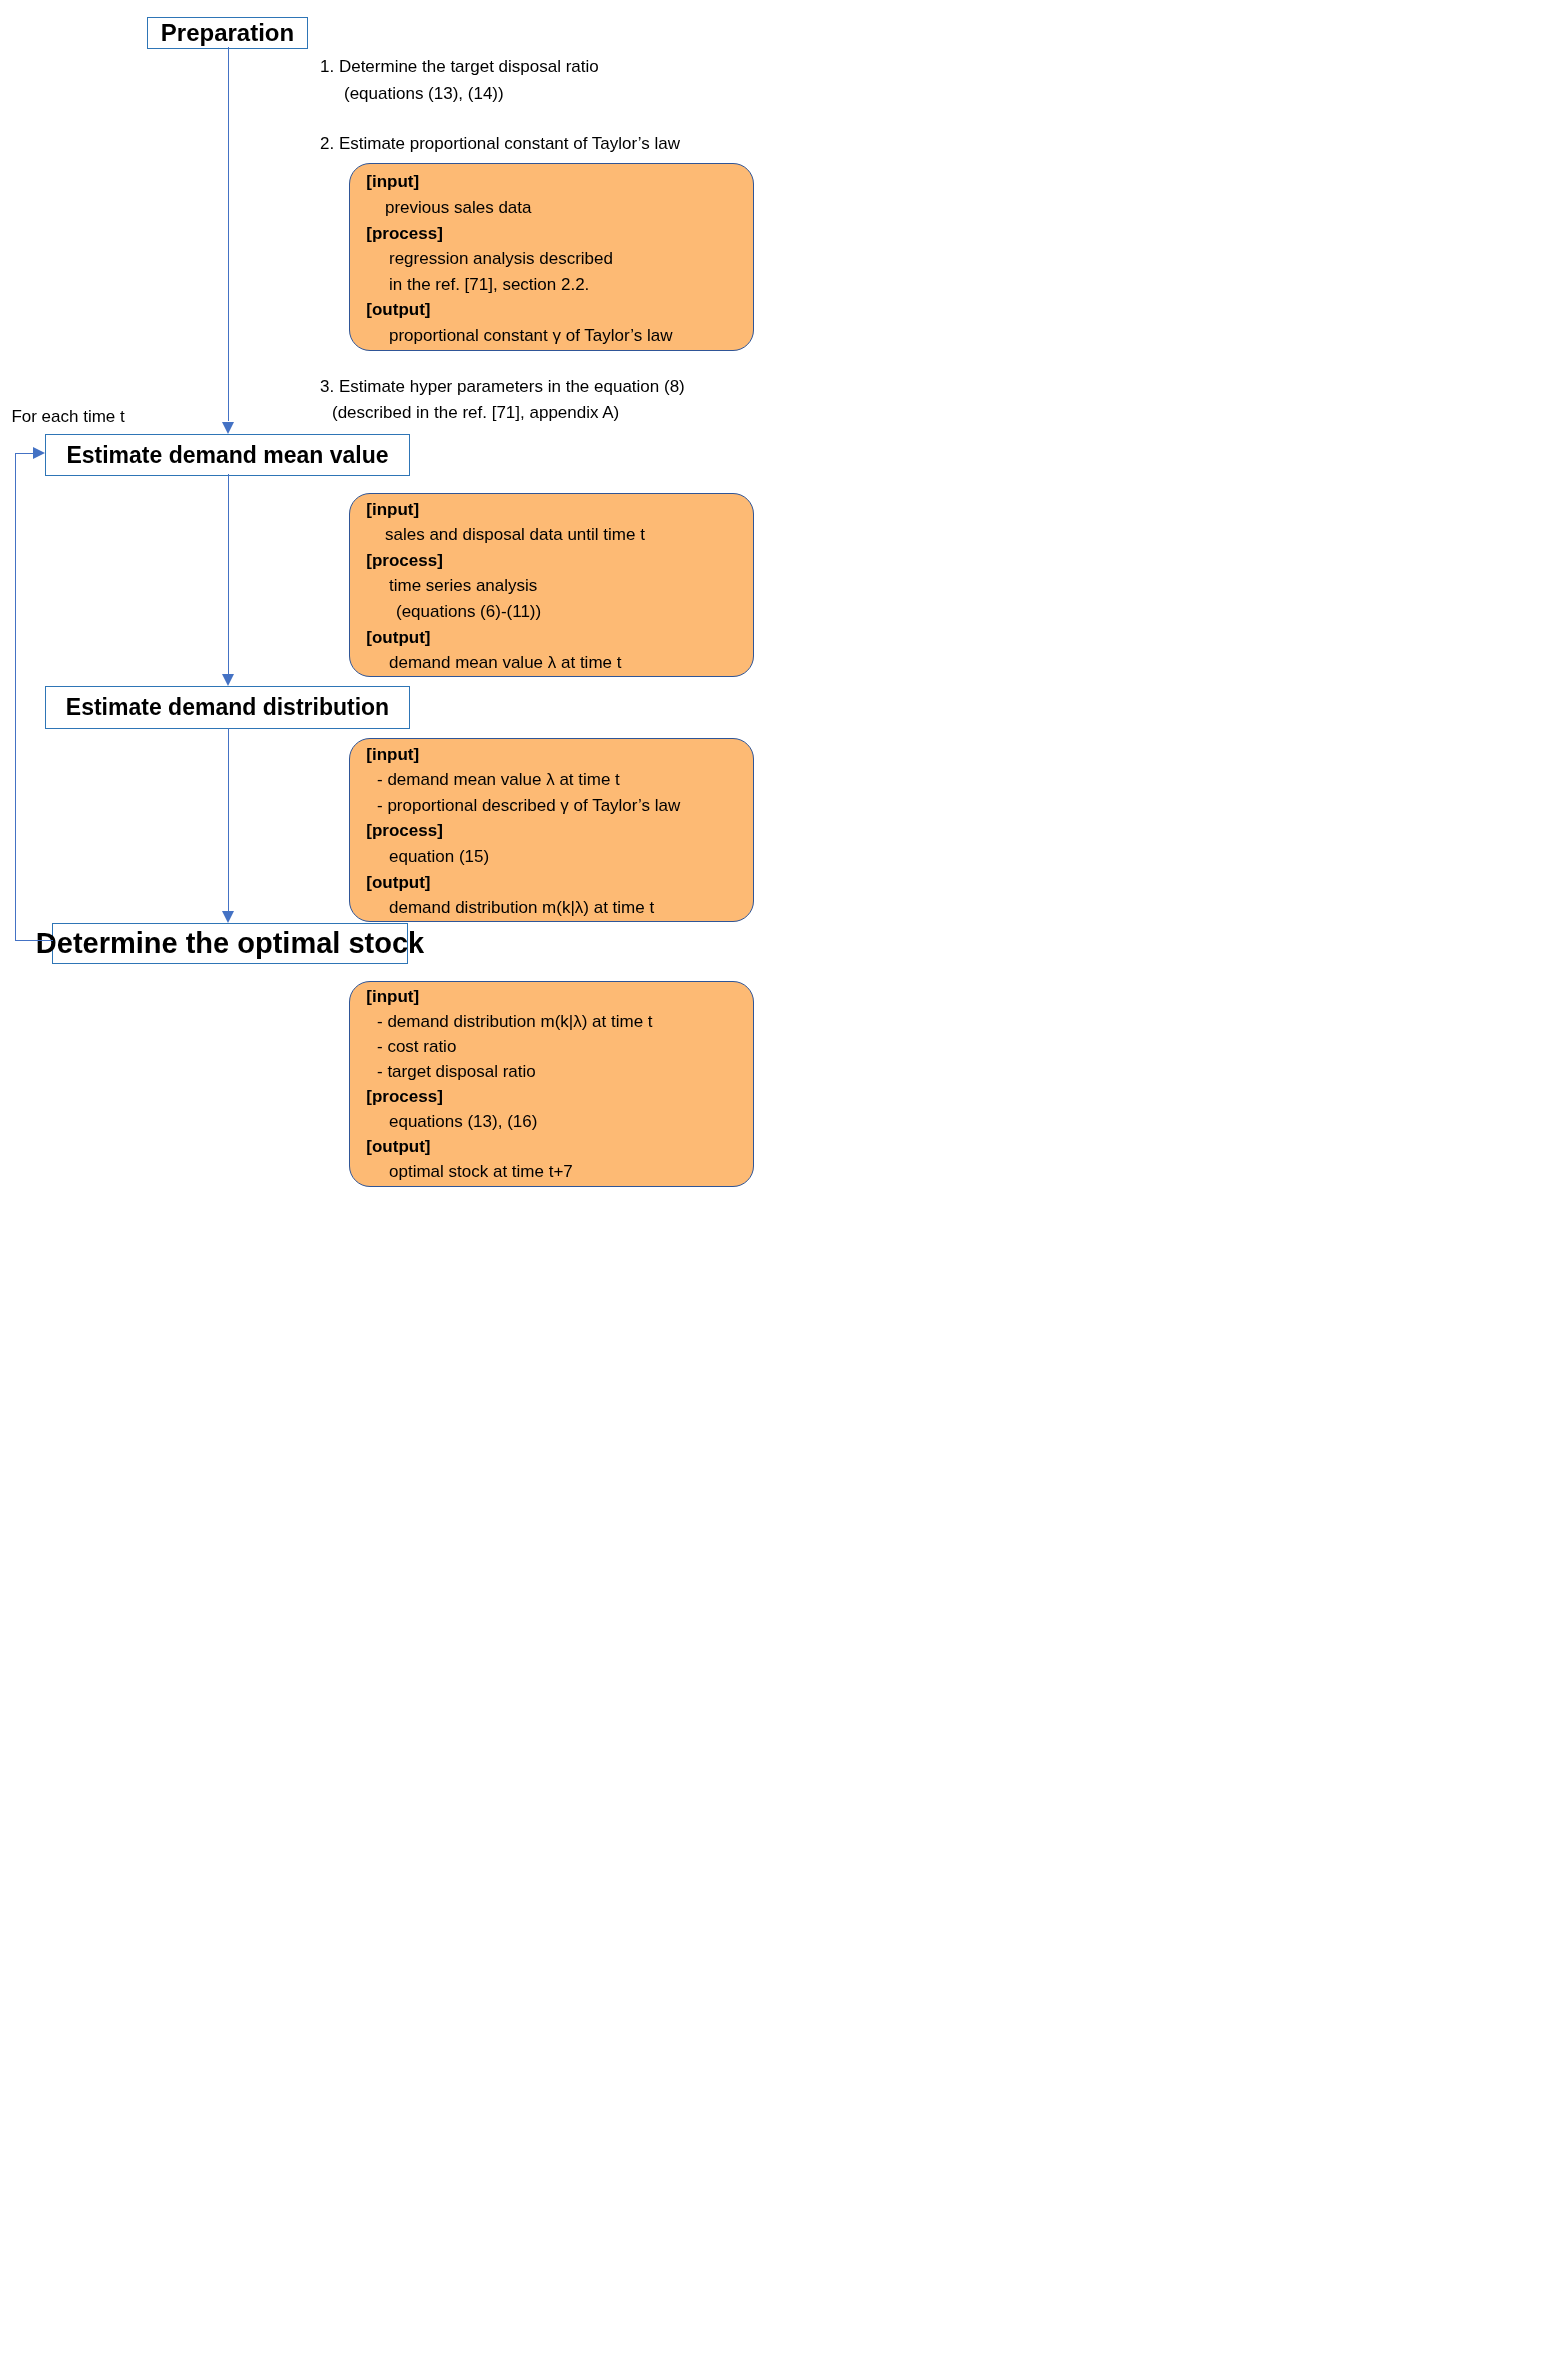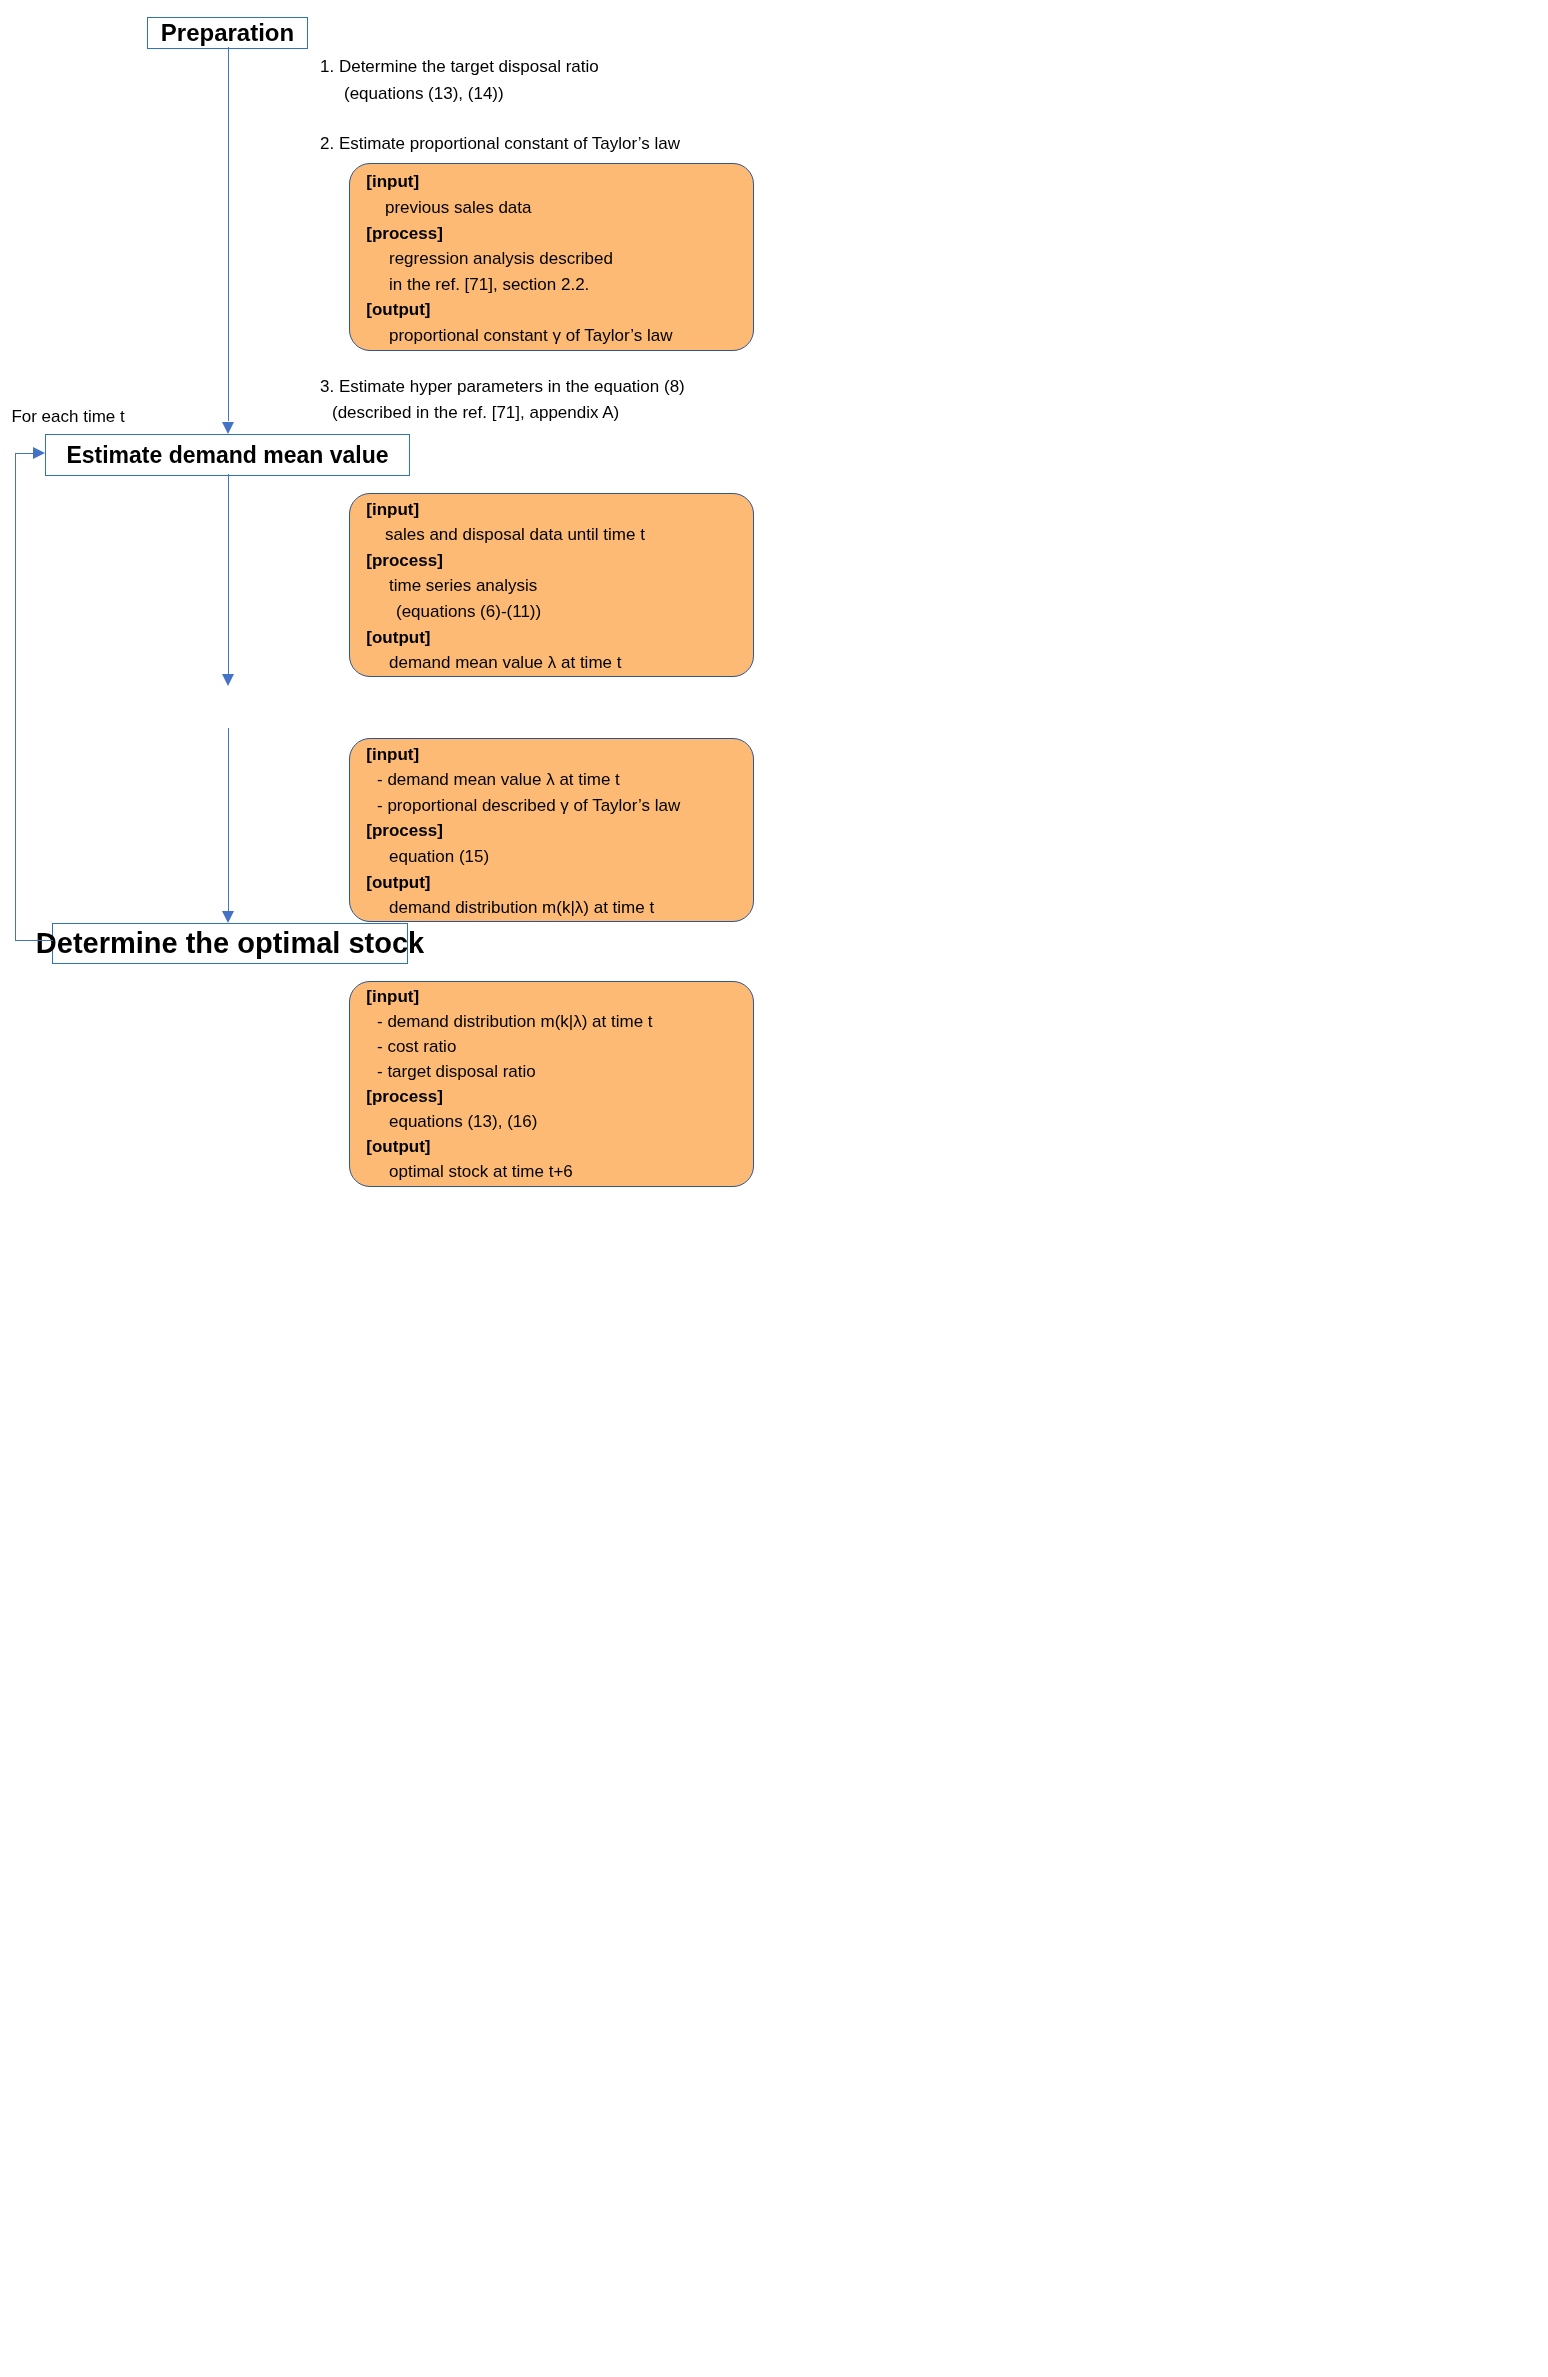--- a/index.html
+++ b/index.html
@@ -84,20 +84,23 @@
     <div class="ln b">[process]</div>
     <div class="ln i2">time series analysis</div>
     <div class="ln i3">(equations (6)-(11))</div>
     <div class="ln b">[output]</div>
     <div class="ln i2">demand mean value λ at time t</div>
   </div>
 
   <div class="vline" style="left:228px;top:474px;height:200px;"></div>
   <div class="tri-down" style="left:222px;top:674px;"></div>
 
+  <div class="pbox b2">
+    <span>Estimate demand distribution</span>
+  </div>
 
   <div class="iobox r3">
     <div class="ln b">[input]</div>
     <div class="ln d">- demand mean value λ at time t</div>
     <div class="ln d">- proportional described γ of Taylor’s law</div>
     <div class="ln b">[process]</div>
     <div class="ln i2">equation (15)</div>
     <div class="ln b">[output]</div>
     <div class="ln i2">demand distribution m(k|λ) at time t</div>
   </div>
@@ -110,21 +113,21 @@
   </div>
 
   <div class="iobox r4">
     <div class="ln b">[input]</div>
     <div class="ln d">- demand distribution m(k|λ) at time t</div>
     <div class="ln d">- cost ratio</div>
     <div class="ln d">- target disposal ratio</div>
     <div class="ln b">[process]</div>
     <div class="ln i2">equations (13), (16)</div>
     <div class="ln b">[output]</div>
-    <div class="ln i2">optimal stock at time t+6</div>
+    <div class="ln i2">optimal stock at time t+7</div>
   </div>
 
   <div class="hline" style="left:14.7px;top:940px;width:38px;"></div>
   <div class="vline" style="left:14.7px;top:453px;height:488px;"></div>
   <div class="hline" style="left:14.7px;top:453px;width:19.6px;"></div>
   <div class="tri-right" style="left:33px;top:447px;"></div>
 
 </div>
 
 

